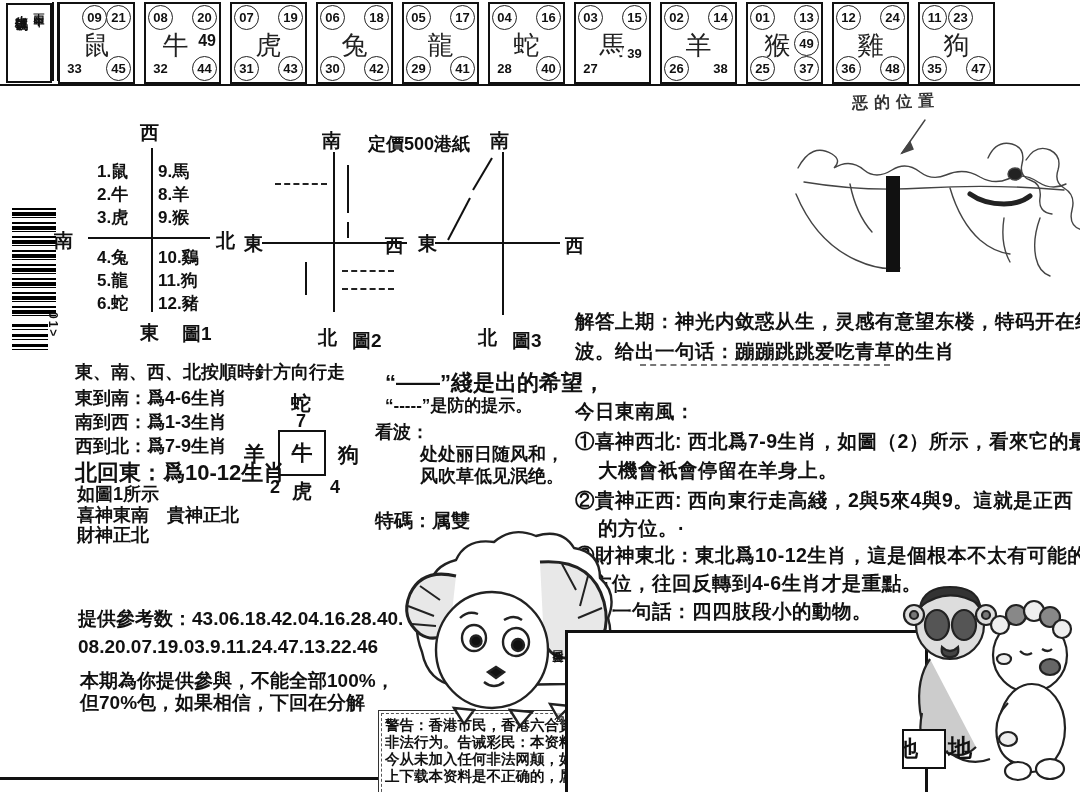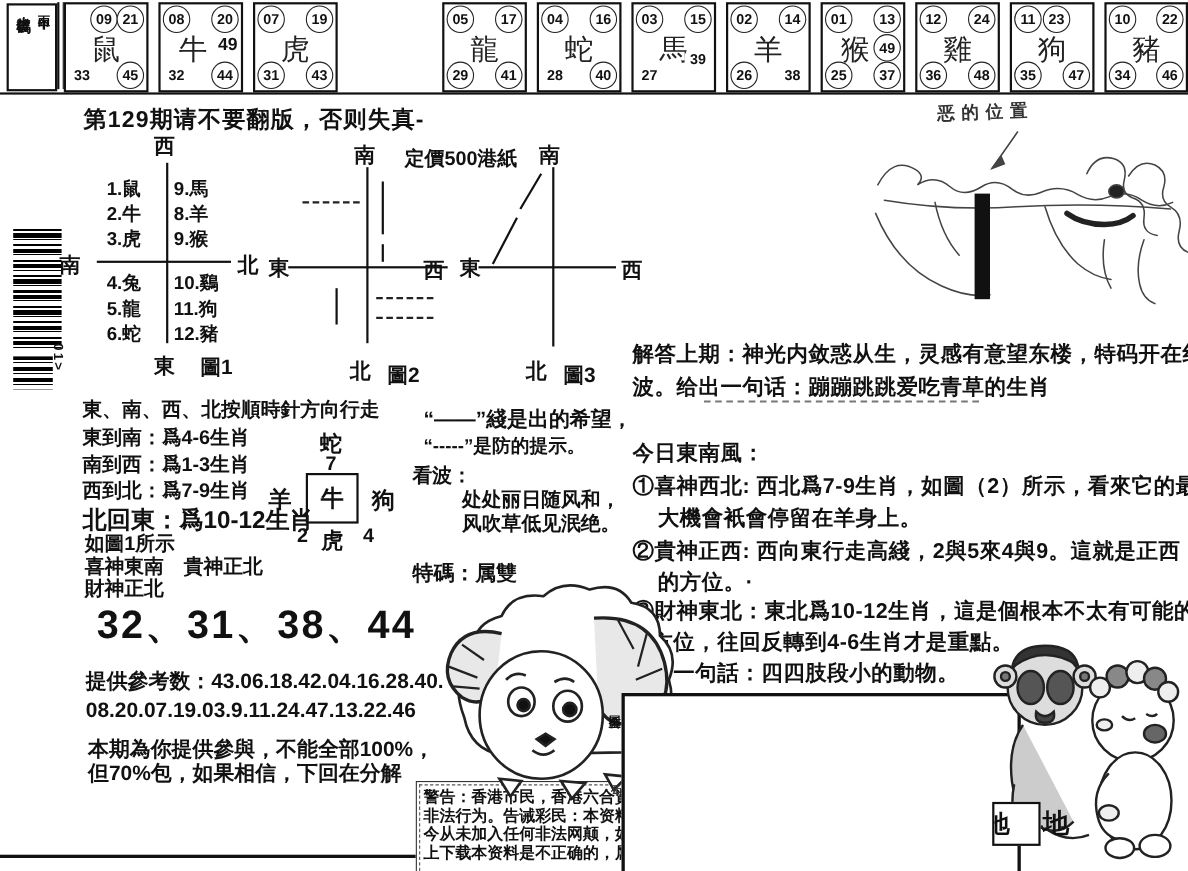--- a/index.html
+++ b/index.html
@@ -53,20 +53,27 @@
       <span class="znum" style="left:2px;bottom:1px;border-color:transparent;">32</span>
       <span class="znum" style="right:2px;bottom:1px;">44</span>
     </div>
     <div class="zbox" style="left:230px;">
       <span class="znum" style="left:2px;top:1px;">07</span>
       <span class="znum" style="right:2px;top:1px;">19</span>
       <span class="zanimal">虎</span>
       <span class="znum" style="left:2px;bottom:1px;">31</span>
       <span class="znum" style="right:2px;bottom:1px;">43</span>
     </div>
+    <div class="zbox" style="left:316px;">
+      <span class="znum" style="left:2px;top:1px;">06</span>
+      <span class="znum" style="right:2px;top:1px;">18</span>
+      <span class="zanimal">兔</span>
+      <span class="znum" style="left:2px;bottom:1px;">30</span>
+      <span class="znum" style="right:2px;bottom:1px;">42</span>
+    </div>
     <div class="zbox" style="left:402px;">
       <span class="znum" style="left:2px;top:1px;">05</span>
       <span class="znum" style="right:2px;top:1px;">17</span>
       <span class="zanimal">龍</span>
       <span class="znum" style="left:2px;bottom:1px;">29</span>
       <span class="znum" style="right:2px;bottom:1px;">41</span>
     </div>
     <div class="zbox" style="left:488px;">
       <span class="znum" style="left:2px;top:1px;">04</span>
       <span class="znum" style="right:2px;top:1px;">16</span>
@@ -103,31 +110,23 @@
       <span class="znum" style="left:2px;bottom:1px;">36</span>
       <span class="znum" style="right:2px;bottom:1px;">48</span>
     </div>
     <div class="zbox" style="left:918px;">
       <span class="znum" style="left:2px;top:1px;">11</span>
       <span class="znum" style="right:20px;top:1px;">23</span>
       <span class="zanimal">狗</span>
       <span class="znum" style="left:2px;bottom:1px;">35</span>
       <span class="znum" style="right:2px;bottom:1px;">47</span>
     </div>
-    <div class="zbox" style="left:1004px;width:72px;">
-      <span class="znum" style="left:2px;top:1px;">10</span>
-      <span class="znum" style="right:2px;top:1px;">22</span>
-      <span class="zanimal">豬</span>
-      <span class="znum" style="left:2px;bottom:1px;">34</span>
-      <span class="znum" style="right:2px;bottom:1px;">46</span>
-    </div>
   </div>
   <div class="line" style="left:0;top:84px;width:1080px;height:2px;"></div>
 
-  <div class="abs b" style="left:76px;top:94px;font-size:21px;letter-spacing:1px;">第129期请不要翻版，否则失真-</div>
   <div class="abs b" style="left:368px;top:132px;font-size:18px;">定價500港紙</div>
 
   <div class="barcode"></div>
   <div class="barcode2"></div>
   <div class="abs" style="left:46px;top:312px;font-size:12px;font-weight:700;writing-mode:vertical-rl;letter-spacing:2px;">01&gt;</div>
 
   <div>
     <div class="line" style="left:151px;top:148px;width:2px;height:164px;"></div>
     <div class="line" style="left:88px;top:237px;width:122px;height:2px;"></div>
     <div class="fig-label" style="left:140px;top:120px;">西</div>
@@ -204,23 +203,22 @@
     <div class="abs b" style="left:244px;top:440px;font-size:21px;">羊</div>
     <div class="abs b" style="left:278px;top:430px;width:44px;height:42px;border:2px solid #111;display:flex;align-items:center;justify-content:center;font-size:21px;">
       <span>牛</span>
     </div>
     <div class="abs b" style="left:338px;top:441px;font-size:21px;">狗</div>
     <div class="abs b" style="left:270px;top:477px;font-size:18px;">2</div>
     <div class="abs b" style="left:292px;top:478px;font-size:20px;">虎</div>
     <div class="abs b" style="left:330px;top:477px;font-size:18px;">4</div>
   </div>
 
-  <div class="abs b" style="left:88px;top:544px;font-size:36px;letter-spacing:2px;">32、31、38、44</div>
-
-  <div class="abs b" style="left:385px;top:368px;font-size:19px;">“——”綫是出的希望，</div>
+
+  <div class="abs b" style="left:385px;top:368px;font-size:22px;">“——”綫是出的希望，</div>
   <div class="abs b" style="left:385px;top:394px;font-size:17px;">“-----”是防的提示。</div>
   <div class="abs b" style="left:375px;top:420px;font-size:18px;">看波：</div>
   <div class="abs b" style="left:420px;top:442px;font-size:18px;">处处丽日随风和，</div>
   <div class="abs b" style="left:420px;top:464px;font-size:18px;">风吹草低见泯绝。</div>
   <div class="abs b" style="left:375px;top:508px;font-size:19px;">特碼：属雙</div>
 
   <div class="abs b" style="left:78px;top:606px;font-size:19px;white-space:nowrap;">提供參考数：43.06.18.42.04.16.28.40.</div>
   <div class="abs b" style="left:78px;top:636px;font-size:19px;white-space:nowrap;">08.20.07.19.03.9.11.24.47.13.22.46</div>
   <div class="abs b" style="left:80px;top:668px;font-size:19px;white-space:nowrap;">本期為你提供參與，不能全部100%，</div>
   <div class="abs b" style="left:80px;top:690px;font-size:19px;white-space:nowrap;">但70%包，如果相信，下回在分解</div>

